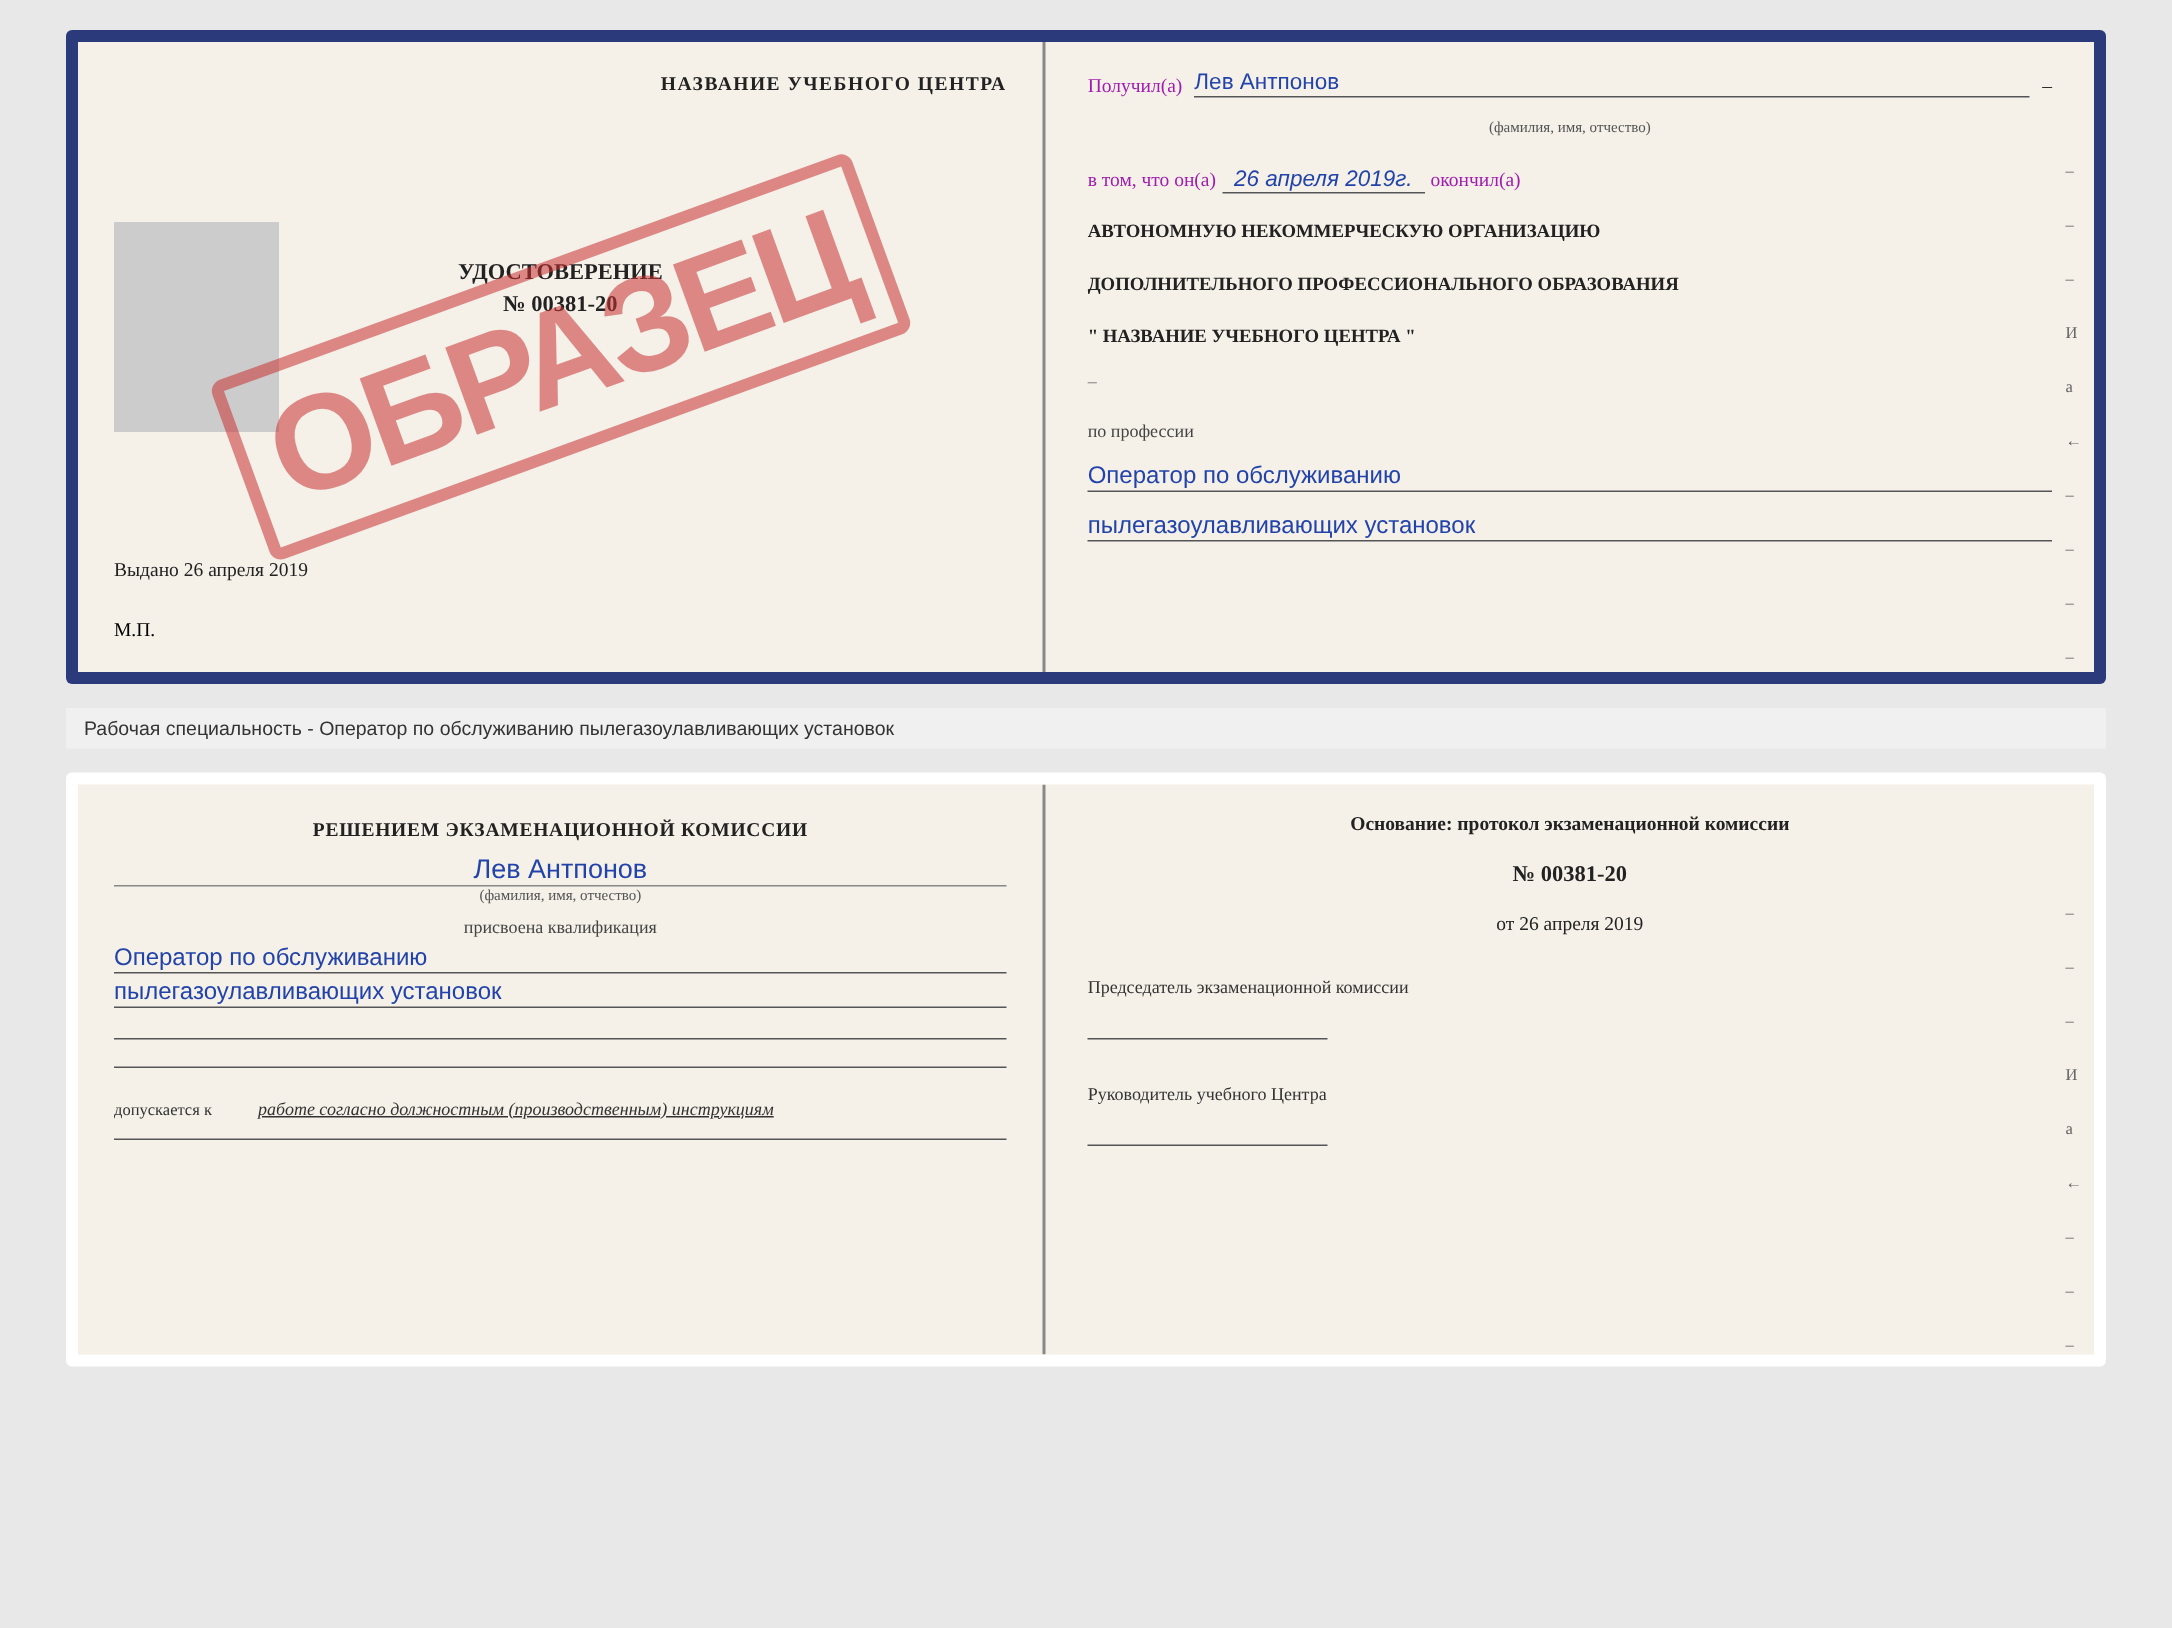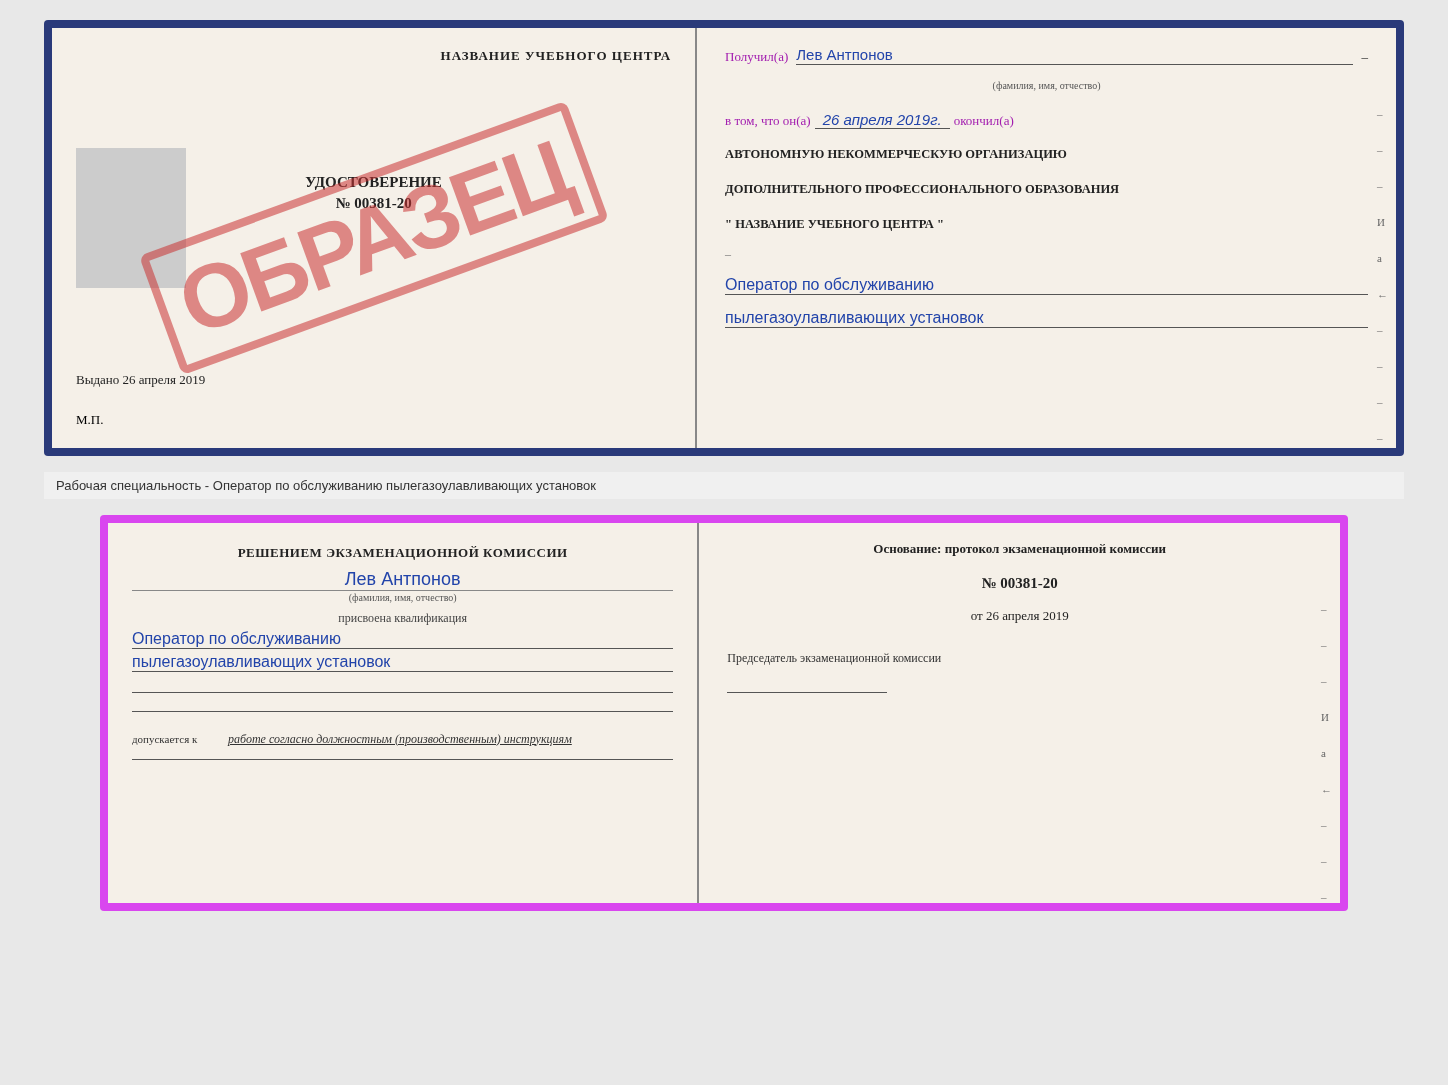--- a/index.html
+++ b/index.html
@@ -188,22 +188,22 @@
       width: 1360px;
       background: #f0f0f0;
       padding: 6px 12px;
       font-size: 13px;
       color: #333;
       font-family: Arial, sans-serif;
     }
 
     
     .bottom-doc-outer {
-      width: 1248px;
-      background: #d946ef;
+      width: 1360px;
+      background: #ffffff;
       padding: 8px;
       border-radius: 4px;
     }
 
     .bottom-doc-inner {
       background: #f5f0e8;
       display: flex;
       width: 100%;
       min-height: 380px;
       position: relative;
@@ -379,20 +379,21 @@
       </div>
 
       <div class="section-text">АВТОНОМНУЮ НЕКОММЕРЧЕСКУЮ ОРГАНИЗАЦИЮ</div>
       <div class="section-text">ДОПОЛНИТЕЛЬНОГО ПРОФЕССИОНАЛЬНОГО ОБРАЗОВАНИЯ</div>
       <div class="section-text">"   НАЗВАНИЕ УЧЕБНОГО ЦЕНТРА   "</div>
 
       <div style="display:flex; flex-direction:row; gap:6px; align-items:flex-end; margin-top:4px;">
         <span style="font-size:12px;color:#777;">–</span>
       </div>
 
+      <div class="profession-label">по профессии</div>
       <div class="profession-value">Оператор по обслуживанию</div>
       <div class="profession-value" style="margin-top:4px;">пылегазоулавливающих установок</div>
 
     </div>
 
     <div class="right-side-marks">
       <span>–</span>
       <span>–</span>
       <span>–</span>
       <span>И</span>
@@ -439,20 +440,24 @@
       <div class="protocol-date">
         <span>от</span>
         <span>26 апреля 2019</span>
       </div>
 
       <div class="signature-block">
         <div class="signature-label">Председатель экзаменационной комиссии</div>
         <div class="signature-line"></div>
       </div>
 
+      <div class="signature-block" style="margin-top: 16px;">
+        <div class="signature-label">Руководитель учебного Центра</div>
+        <div class="signature-line"></div>
+      </div>
     </div>
 
     <div class="right-side-marks-bottom">
       <span>–</span>
       <span>–</span>
       <span>–</span>
       <span>И</span>
       <span>а</span>
       <span>←</span>
       <span>–</span>

